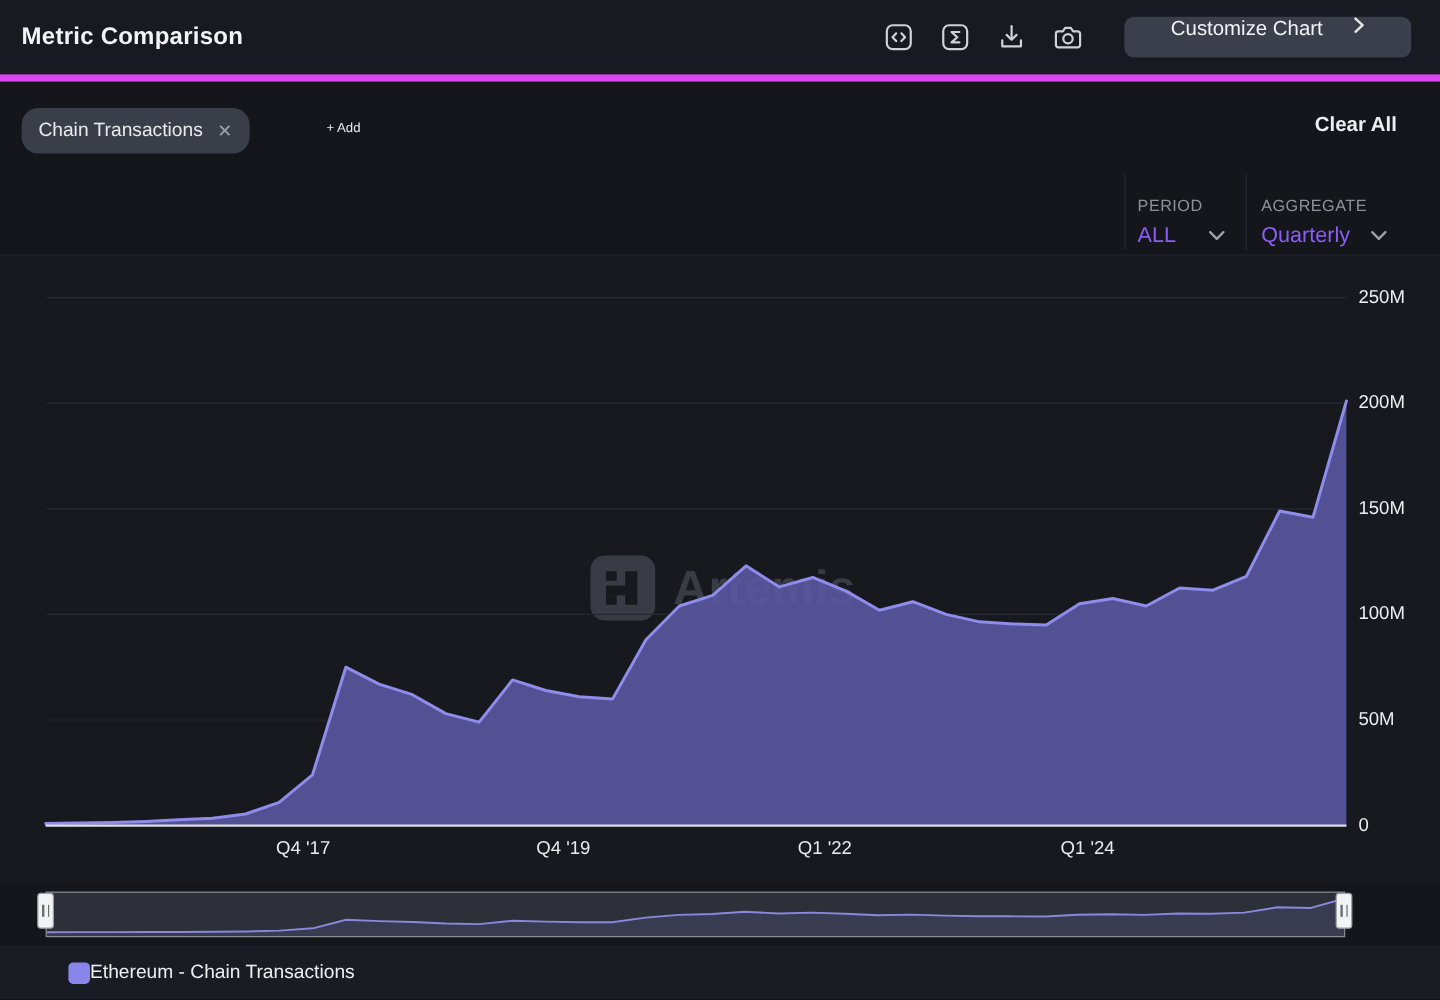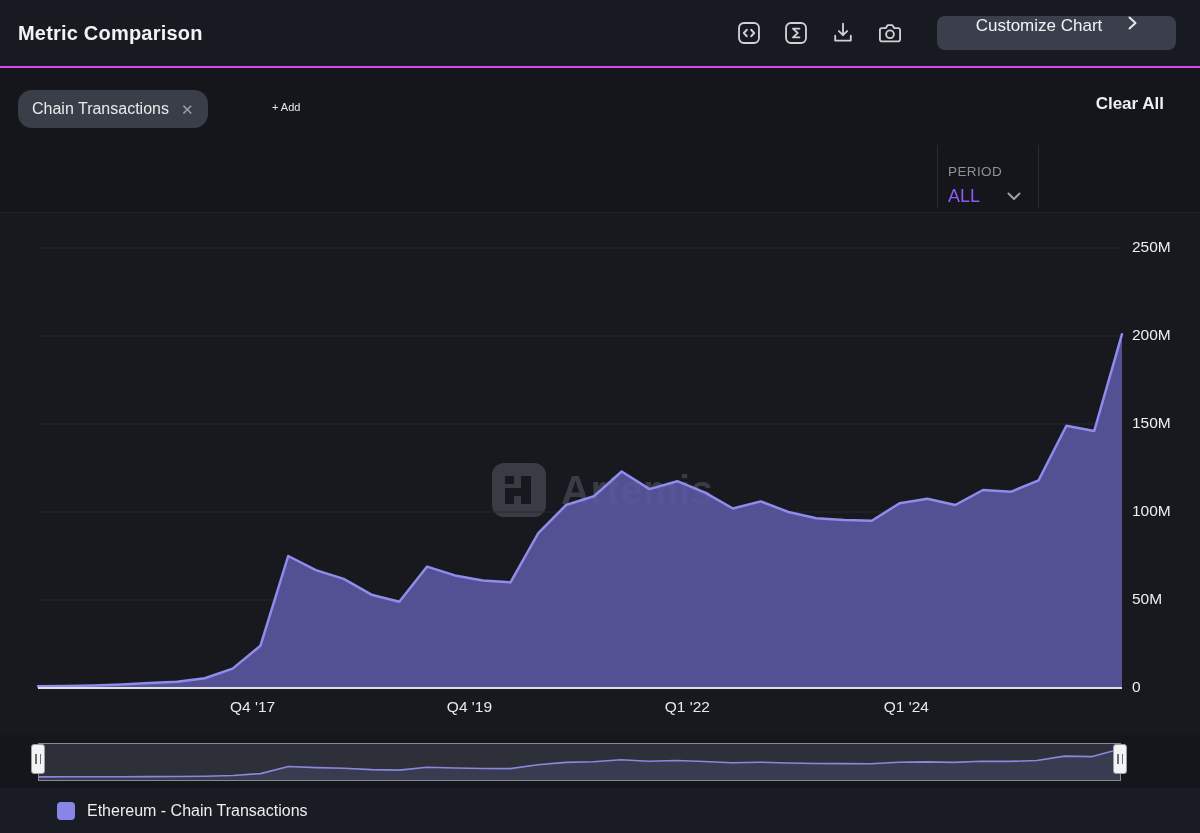--- a/index.html
+++ b/index.html
@@ -4,21 +4,21 @@
 <style>
   * { margin:0; padding:0; box-sizing:border-box; }
   html,body { background:#0e1014; }
   .app {
     position:relative; width:1200px; height:833px; overflow:hidden;
     background:#14161c; font-family:"Liberation Sans", sans-serif; color:#eceef0;
   }
   
   .header {
     position:absolute; top:0; left:0; width:1200px; height:68px;
-    background:#181a21; border-bottom:2px solid #d946ef;
+    background:#181a21; border-bottom:6px solid #d946ef;
     display:flex; align-items:center; padding:0 24px 0 18px;
   }
   .page-title { font-size:20px; font-weight:700; letter-spacing:.2px; color:#f2f3f5; }
   .toolbar { margin-left:auto; display:flex; align-items:center; gap:19px; }
   .icon-btn { width:28px; height:28px; background:none; border:none; cursor:pointer;
     display:flex; align-items:center; justify-content:center; }
   .icon-btn svg { stroke:#ced1d6; fill:none; stroke-width:1.7; stroke-linecap:round; stroke-linejoin:round; }
   .customize-btn {
     margin-left:14px; width:239px; height:34px; border:none; cursor:pointer;
     background:#3b3f4b; border-radius:8px; color:#f2f3f5; font-size:17px;
@@ -74,21 +74,21 @@
   .brush-handle {
     position:absolute; top:9px; width:14px; height:30px; background:#f2f3f5;
     border:1px solid #9a9da3; border-radius:3px; cursor:ew-resize;
     display:flex; align-items:center; justify-content:center; gap:3px; z-index:2;
   }
   .brush-handle i { display:block; width:1.5px; height:10px; background:#6a6d74; }
   .brush-handle.left { left:31px; } .brush-handle.right { left:1113px; }
   
   .legend {
     position:absolute; top:788px; left:0; width:1200px; height:45px;
-    background:#1a1c23; display:flex; align-items:center; padding-left:57px; gap:12px;
+    background:#1a1c23; display:flex; align-items:center; padding-left:57px; gap:0;
   }
   .legend-swatch { width:18px; height:18px; border-radius:4px; display:inline-block; }
   .legend-label { font-size:16px; color:#eceef0; }
 </style>
 </head>
 <body>
 
 <div class="app">
 
   <div class="header">
@@ -138,20 +138,31 @@
     <button class="clear-btn">Clear All</button>
   </div>
 
   <div class="controls">
     <div class="vdiv d1"></div>
     <div class="vdiv d2"></div>
     <div class="select-group period">
       <div class="select-label">PERIOD</div>
       <div class="select-value">
         <span>ALL</span>
+        <span class="chev">
+            <svg width="14" height="9" viewBox="0 0 14 9">
+              <path d="M1.5 1.5 L7 7 L12.5 1.5"></path>
+            </svg>
+          </span>
+      </div>
+    </div>
+    <div class="select-group aggregate">
+      <div class="select-label">AGGREGATE</div>
+      <div class="select-value">
+        <span>Quarterly</span>
         <span class="chev">
             <svg width="14" height="9" viewBox="0 0 14 9">
               <path d="M1.5 1.5 L7 7 L12.5 1.5"></path>
             </svg>
           </span>
       </div>
     </div>
   </div>
 
   <div class="plot">

